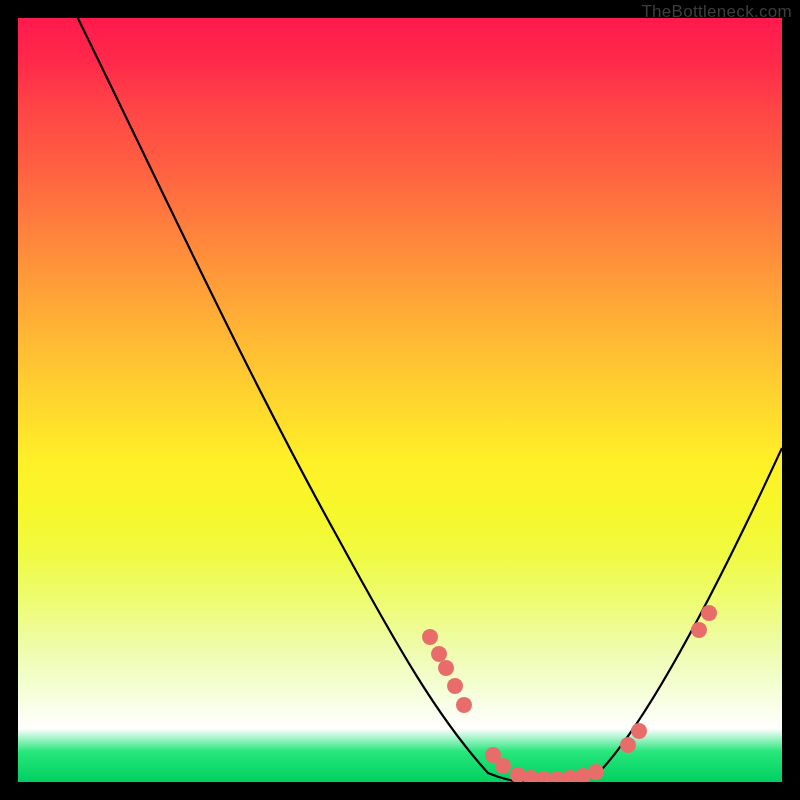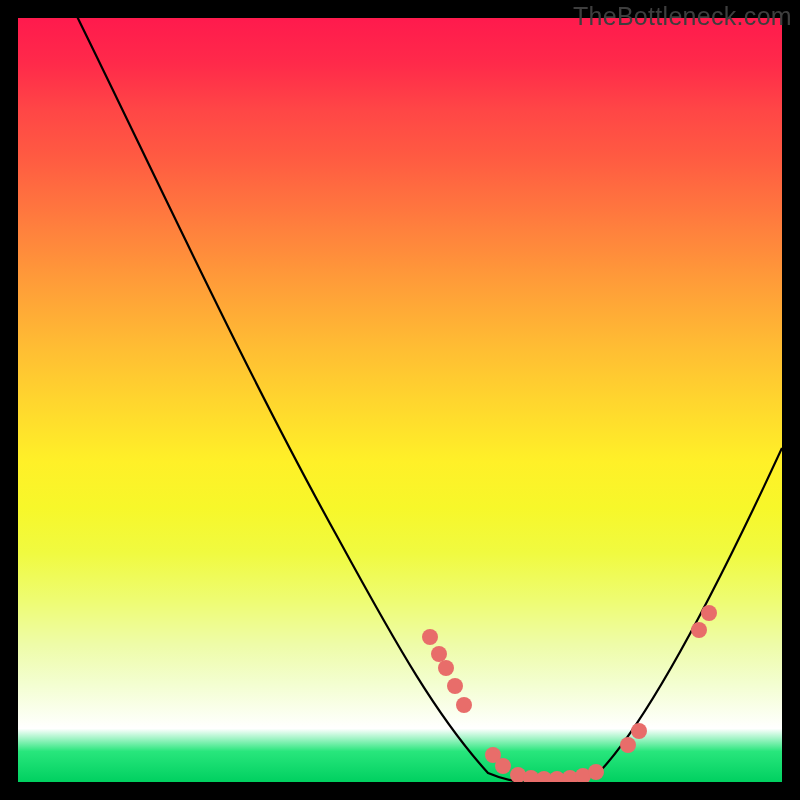--- a/index.html
+++ b/index.html
@@ -42,21 +42,21 @@
     position: absolute;
     left: 0;
     top: 0;
     width: 764px;
     height: 764px;
   }
   .watermark {
     position: absolute;
     top: 2px;
     right: 8px;
-    font-size: 25px;
+    font-size: 17px;
     font-weight: 500;
     color: #3e3e3e;
     letter-spacing: 0.3px;
     user-select: none;
   }
   .dot {
     fill: #e86d6a;
   }
   .curve {
     fill: none;

